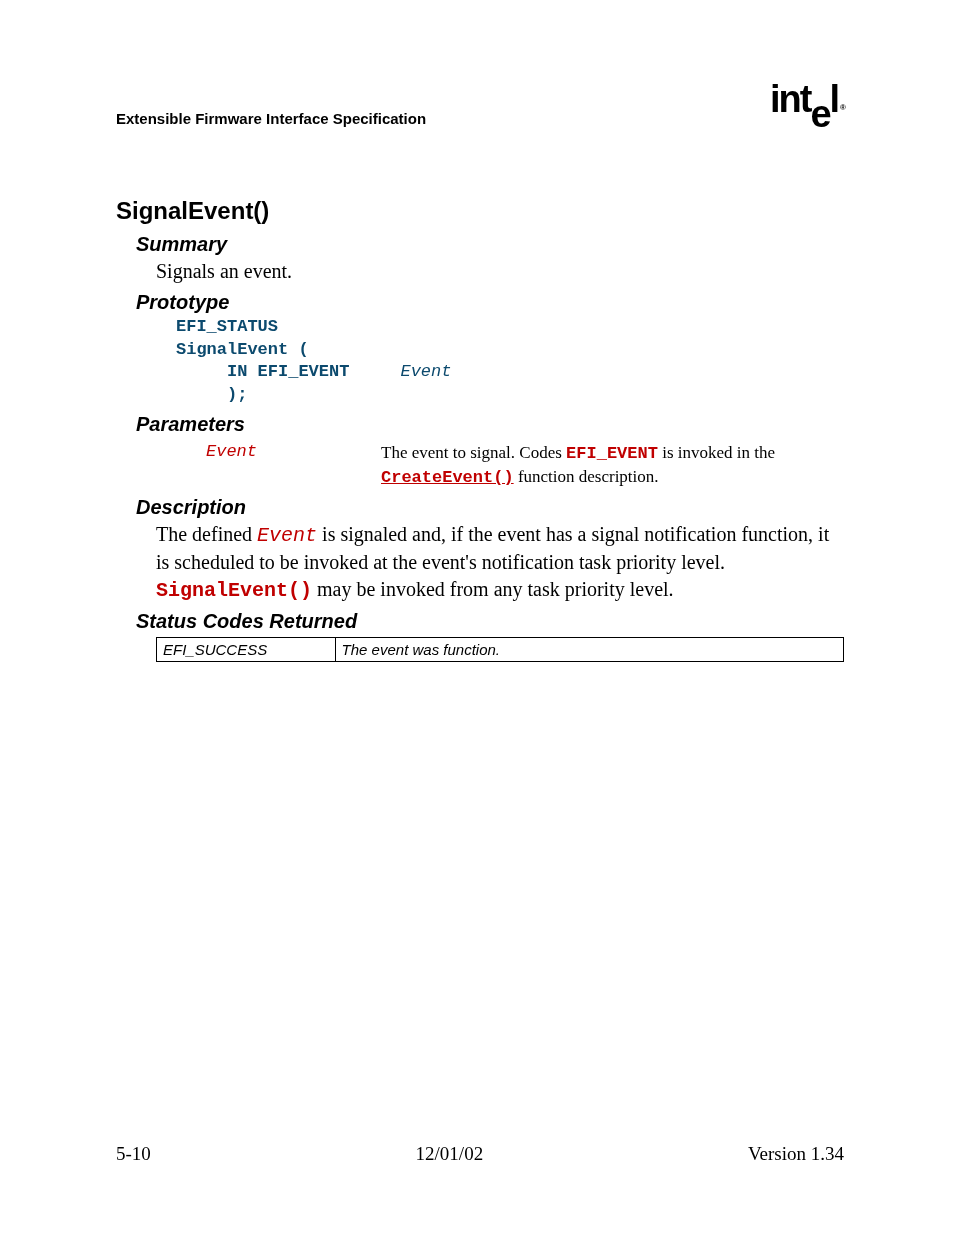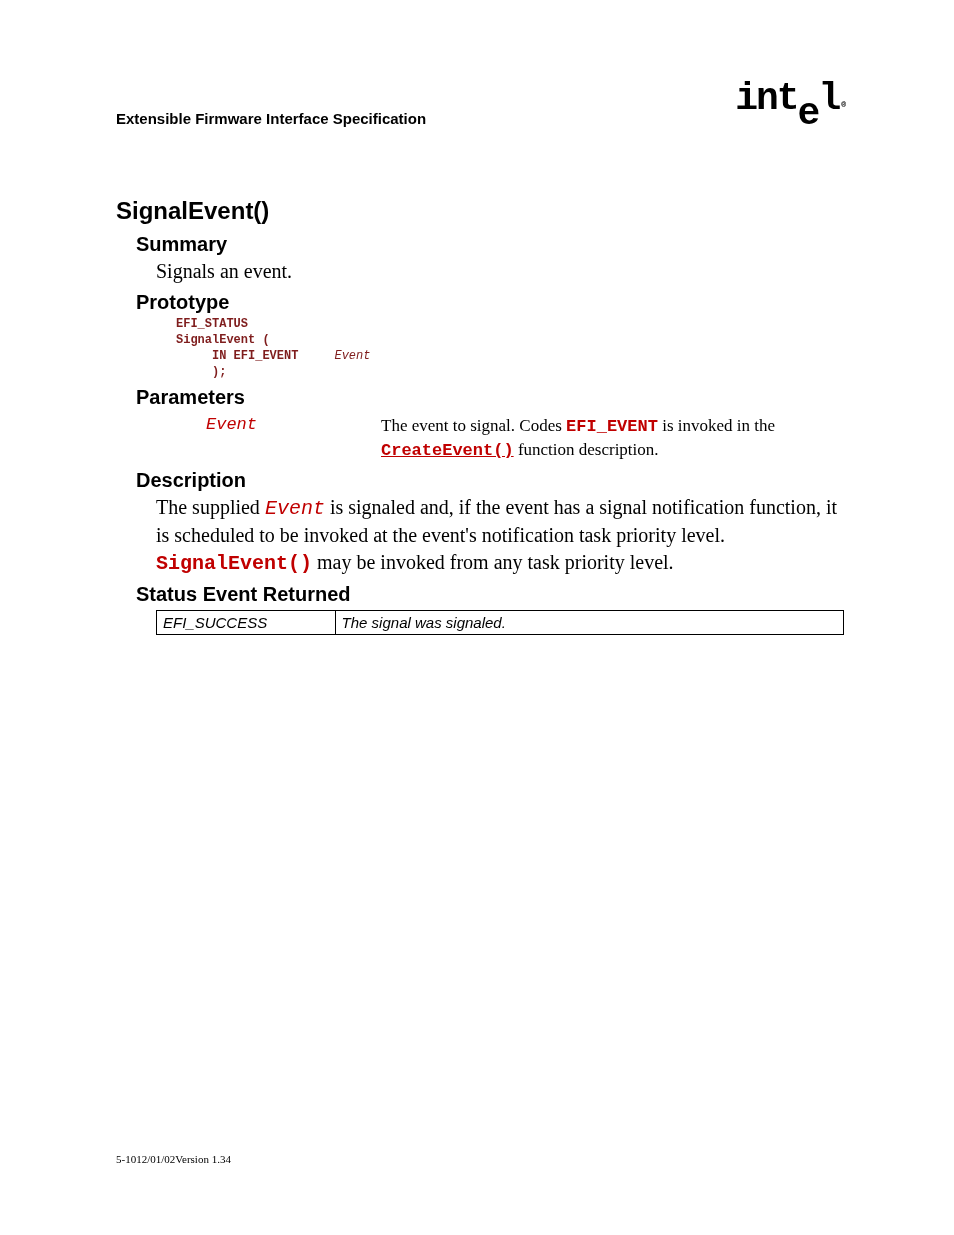--- a/index.html
+++ b/index.html
@@ -19,21 +19,21 @@
     align-items: flex-end;
     margin-bottom: 70px;
     gap: 32px;
   }
   .doc-title {
     font-family: Arial, Helvetica, sans-serif;
     font-weight: bold;
     font-size: 15px;
   }
   .logo {
-    font-family: Liberation Mono, monospace;
+    font-family: Liberation Sans, sans-serif;
     font-weight: 800;
     font-size: 38px;
     letter-spacing: -2px;
     position: relative;
     line-height: 1;
   }
   .logo sub.reg {
     font-size: 8px;
     vertical-align: baseline;
     position: relative;
@@ -45,31 +45,32 @@
     font-family: Arial, Helvetica, sans-serif;
     font-weight: bold;
     font-size: 24px;
     margin-bottom: 8px;
   }
   h2.sec {
     font-family: Arial, Helvetica, sans-serif;
     font-weight: bold;
     font-size: 20px;
     margin: 6px 0 2px 20px;
+    font-style: italic;
   }
   .body-text {
     margin-left: 40px;
     line-height: 1.35;
     font-size: 20px;
   }
   .proto {
     font-family: "Courier New", Courier, monospace;
     font-weight: bold;
-    color: #7f1d1d;
-    font-size: 12px;
+    color: #0c4a6e;
+    font-size: 17px;
     margin-left: 60px;
     white-space: pre;
     line-height: 1.35;
   }
   .proto .param {
     font-style: italic;
     font-weight: normal;
   }
   .param-row {
     display: flex;
@@ -112,21 +113,22 @@
     border: 1px solid #000;
     padding: 3px 6px;
   }
   table.status td:first-child { width: 26%; }
   .footer {
     position: absolute;
     bottom: 70px;
     left: 116px;
     right: 110px;
     display: flex;
-    font-size: 11px;
+    justify-content: space-between;
+    font-size: 19px;
   }
 </style>
 </head>
 <body>
 
 <div class="header-line">
   <span class="doc-title">Extensible Firmware Interface Specification</span>
   <span class="logo">int<sub style="font-size:38px;position:relative;top:6px;">e</sub>l<sub class="reg">®</sub></span>
 </div>
 
@@ -144,29 +146,29 @@
 <h2 class="sec">Parameters</h2>
 <div class="param-row">
   <span class="param-name">Event</span>
   <span class="param-desc">
     <span>The event to signal.  Codes </span><span class="mono-bold">EFI_EVENT</span><span> is invoked in the </span><span class="mono-bold link">CreateEvent()</span><span> function description.</span>
   </span>
 </div>
 
 <h2 class="sec">Description</h2>
 <p class="body-text">
-  <span>The supplied </span><span class="mono-ital">Event</span><span> is signaled and, if the event has a signal notification function, it is scheduled to be invoked at the event's notification task priority level.  </span><span class="mono-bold">SignalEvent()</span><span> may be invoked from any task priority level.</span>
+  <span>The defined </span><span class="mono-ital">Event</span><span> is signaled and, if the event has a signal notification function, it is scheduled to be invoked at the event's notification task priority level.  </span><span class="mono-bold">SignalEvent()</span><span> may be invoked from any task priority level.</span>
 </p>
 
-<h2 class="sec">Status Event Returned</h2>
+<h2 class="sec">Status Codes Returned</h2>
 <table class="status">
   <tbody>
       <tr>
     <td>EFI_SUCCESS</td>
-    <td>The signal was signaled.</td>
+    <td>The event was function.</td>
   </tr>
 </tbody>
   </table>
 
 <div class="footer">
   <span>5-10</span>
   <span>12/01/02</span>
   <span>Version 1.34</span>
 </div>
 

